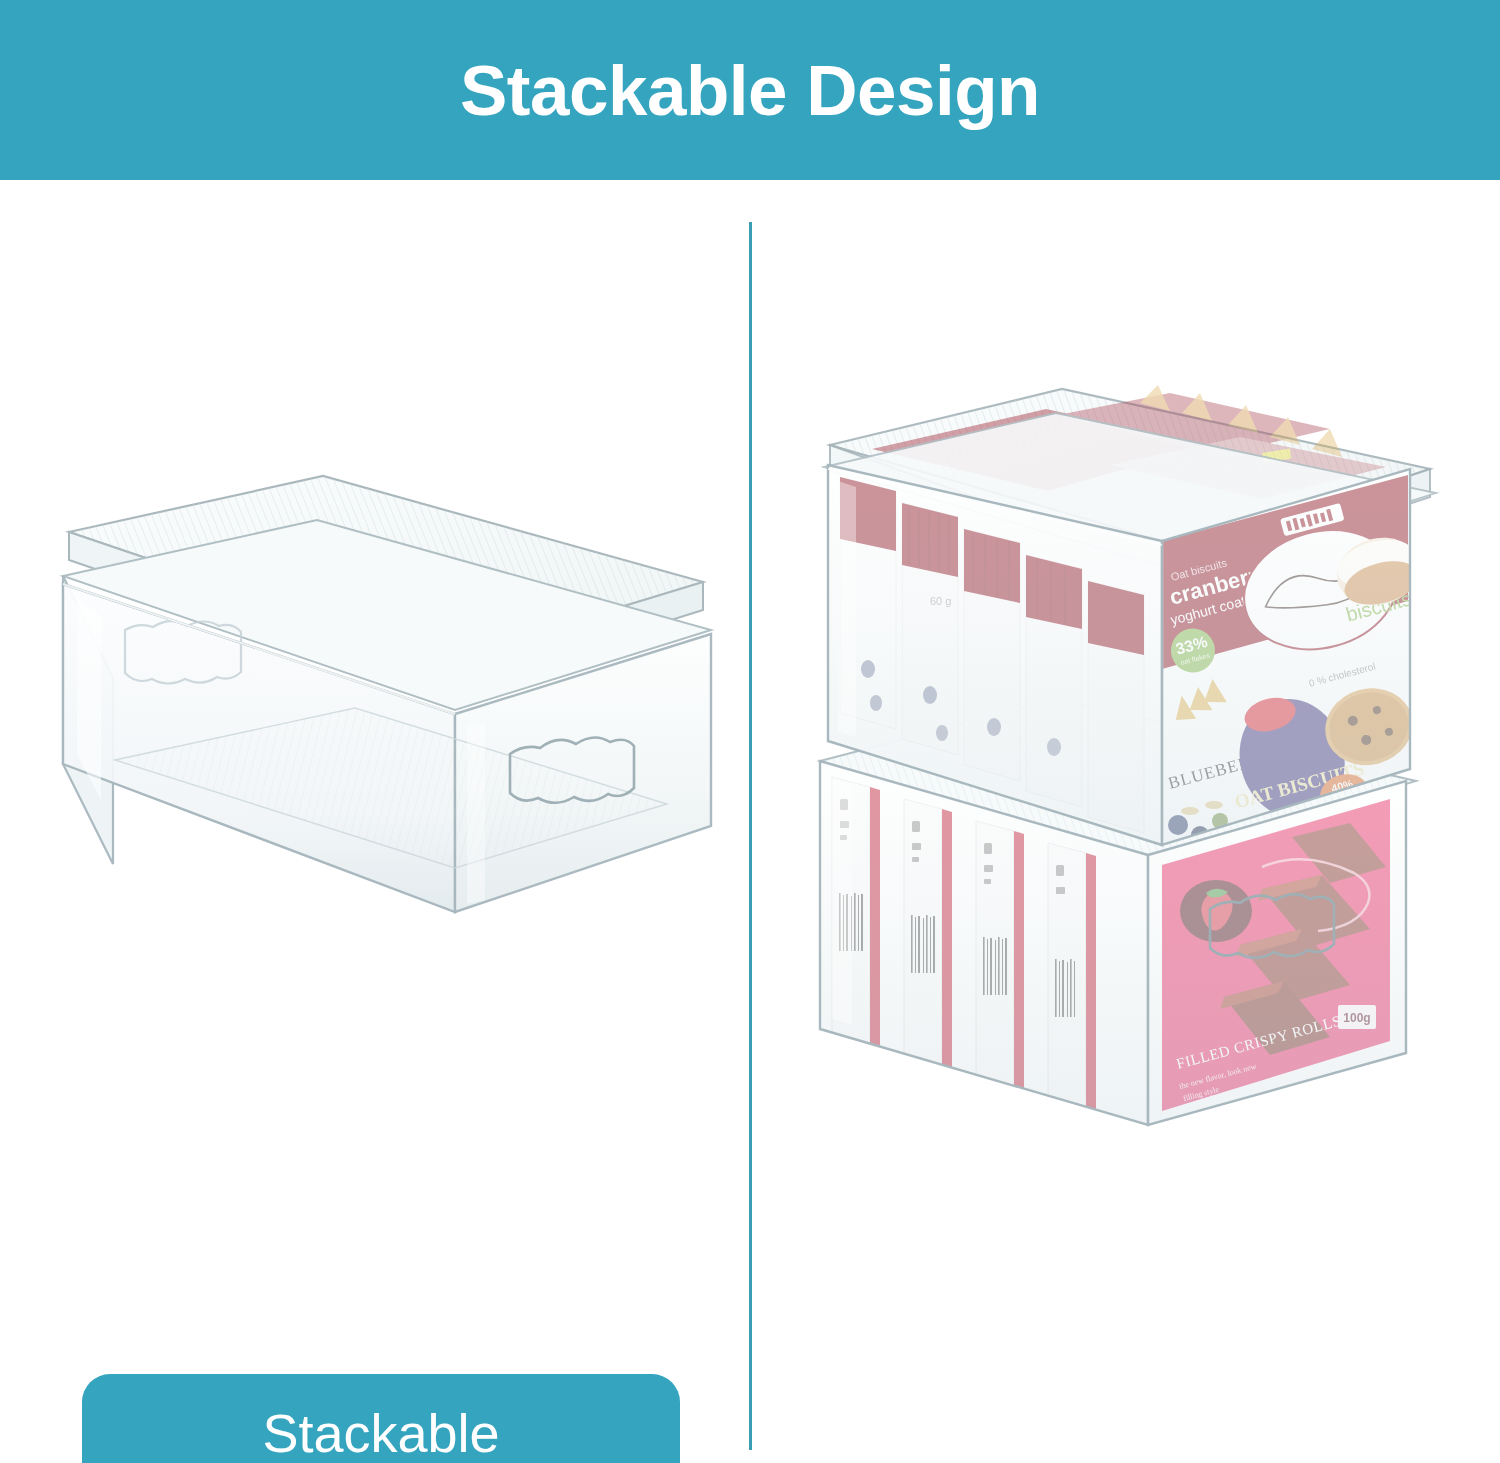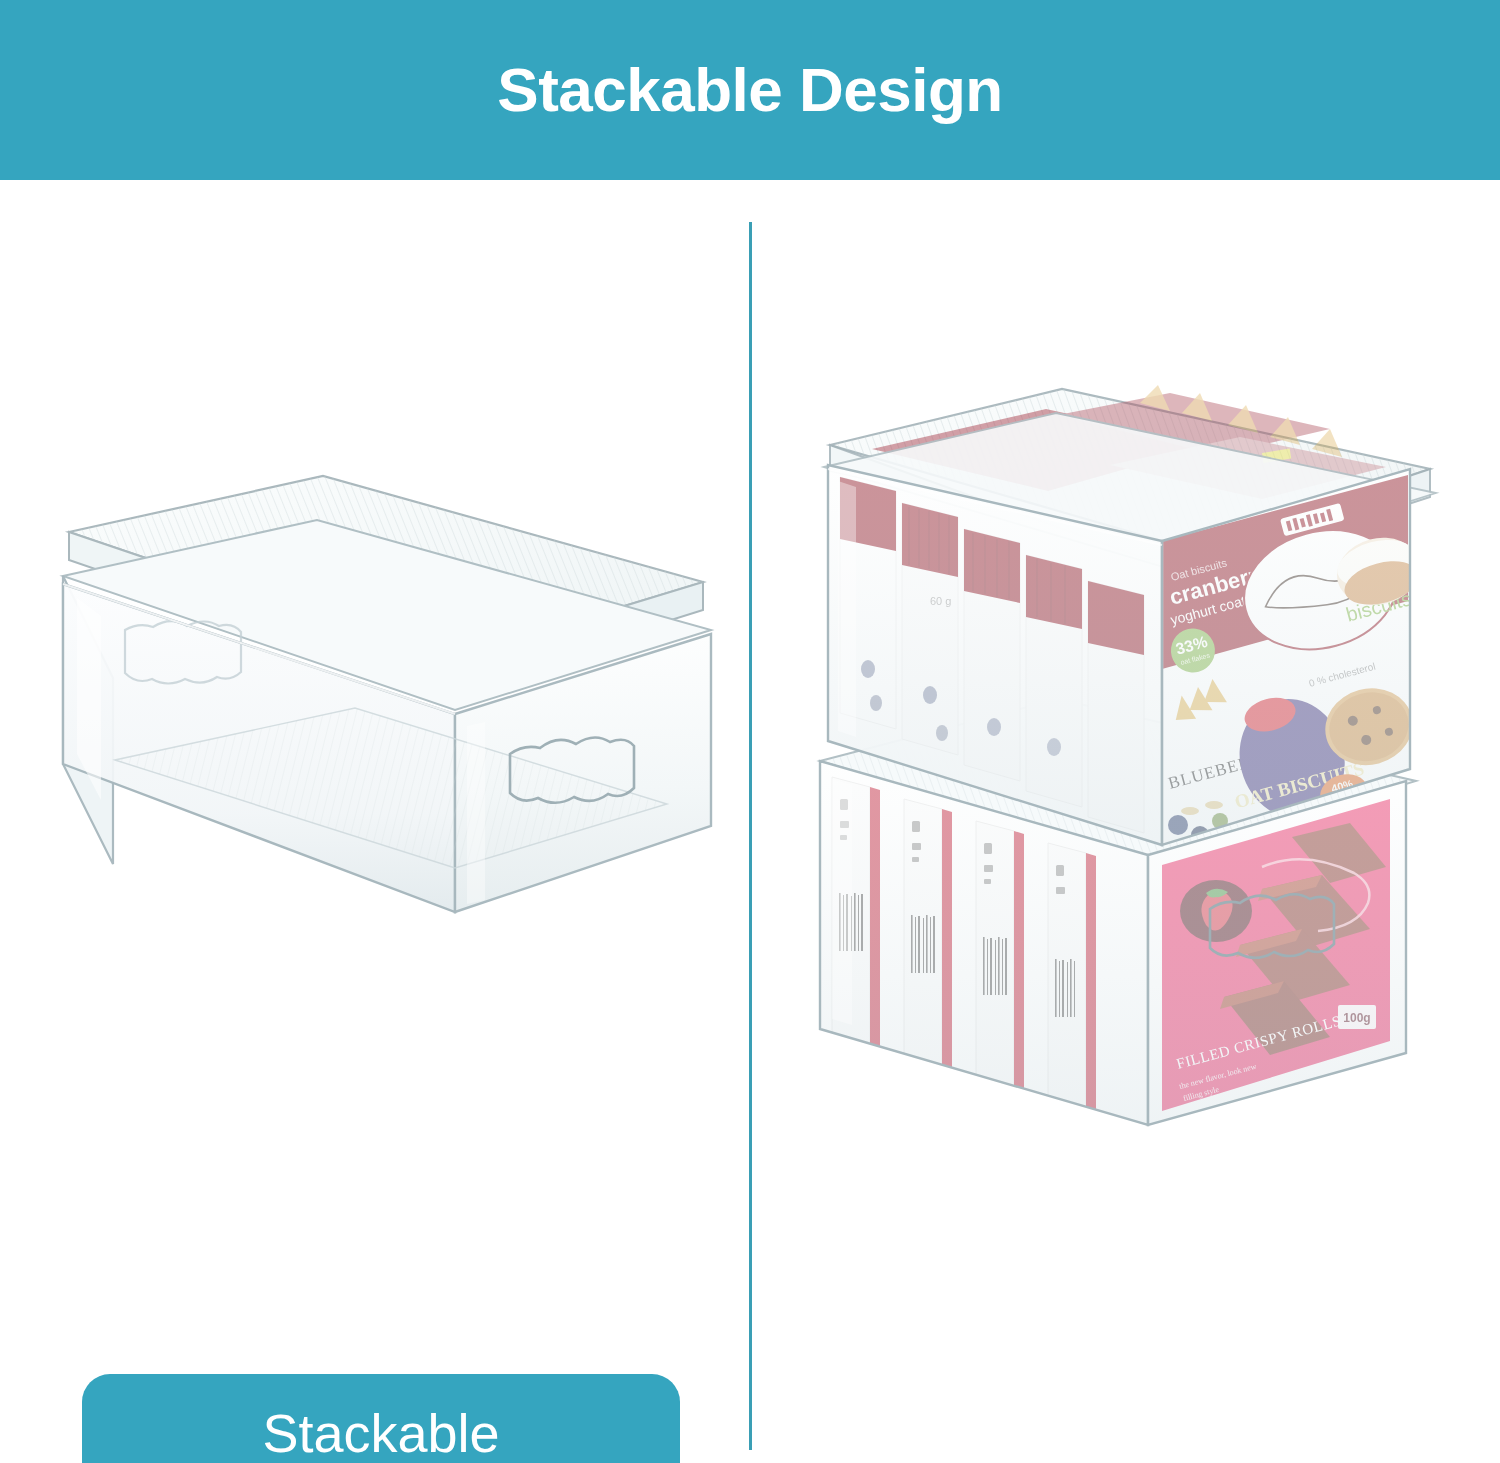--- a/index.html
+++ b/index.html
@@ -10,21 +10,21 @@
     overflow:hidden;
     position:relative;
   }
   .header-band{
     position:absolute;left:0;top:0;width:1500px;height:180px;
     background:#35a5bf;
     display:flex;align-items:center;justify-content:center;
   }
   .header-title{
     color:#ffffff;
-    font-size:62px;
+    font-size:71px;
     font-weight:bold;
     letter-spacing:-0.5px;
     line-height:1;
     text-align:center;
     font-family:"Liberation Sans", sans-serif;
   }
   .divider{
     position:absolute;
     left:749px;top:222px;width:3px;height:1228px;
     background:#3a9fb5;

